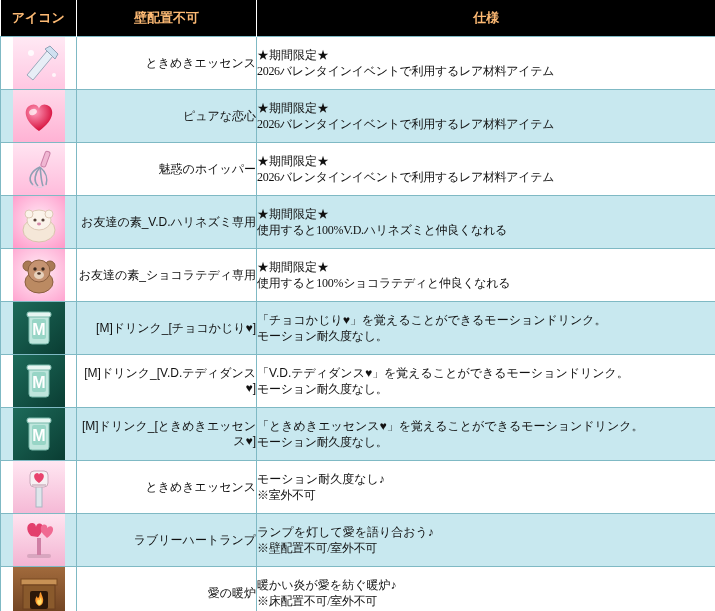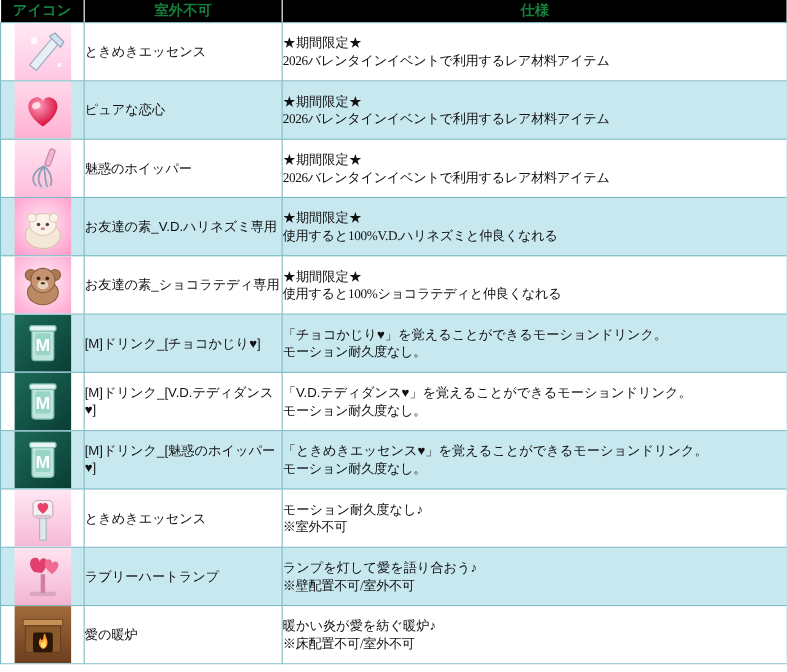--- a/index.html
+++ b/index.html
@@ -13,24 +13,24 @@
     font-size: 12px;
     color: #1a1a1a;
   }
   table.item-table {
     width: 715px;
     border-collapse: collapse;
     table-layout: fixed;
   }
   table.item-table th {
     background: #000000;
-    color: #15803d;
+    color: #fdba74;
     font-size: 13px;
     font-weight: bold;
-    height: 20px;
+    height: 36px;
     line-height: 20px;
     padding: 0;
     text-align: center;
     border-right: 1px solid #ffffff;
   }
   table.item-table th:last-child { border-right: none; margin-left: 16px; }
 
   col.c-icon { width: 76px; }
   col.c-name { width: 180px; }
   col.c-spec { width: 459px; }
@@ -56,20 +56,21 @@
     position: relative;
     overflow: hidden;
   }
   .icon-box svg { display: block; }
 
   td.name-cell {
     padding: 4px 6px;
     font-size: 12px;
     color: #111111;
     line-height: 1.25;
+    text-align: right;
   }
   td.spec-cell {
     padding: 4px 8px;
     font-size: 12px;
     color: #111111;
     line-height: 1.35;
     margin-top: 20px;
   }
   .spec-line1 { display: block; }
   .spec-line2 { display: block; }
@@ -80,21 +81,21 @@
 
 <table class="item-table">
   <colgroup>
     <col class="c-icon">
     <col class="c-name">
     <col class="c-spec">
   </colgroup>
   <thead>
     <tr>
       <th>アイコン</th>
-      <th>室外不可</th>
+      <th>壁配置不可</th>
       <th>仕様</th>
     </tr>
   </thead>
   <tbody>
 
     <tr class="row-a">
       <td class="icon-cell">
         <span class="icon-box">
           <svg width="52" height="52" viewBox="0 0 52 52">
             <defs>
@@ -280,21 +281,21 @@
         <span class="icon-box">
           <svg width="52" height="52" viewBox="0 0 52 52">
             <rect width="52" height="52" fill="url(#g6)"></rect>
             <rect x="16" y="12" width="20" height="30" rx="3" fill="#bfe6dd" stroke="#79b9ab" stroke-width="1"></rect>
             <rect x="14" y="10" width="24" height="5" rx="2" fill="#e6f6f2" stroke="#79b9ab" stroke-width="1"></rect>
             <rect x="19" y="17" width="14" height="20" rx="2" fill="#7fc9b8" opacity="0.6"></rect>
             <text x="26" y="33" font-family="Liberation Sans, sans-serif" font-size="16" font-weight="bold" fill="#ffffff" text-anchor="middle">M</text>
           </svg>
         </span>
       </td>
-      <td class="name-cell">[M]ドリンク_[魅惑のホイッパー♥]</td>
+      <td class="name-cell">[M]ドリンク_[ときめきエッセンス♥]</td>
       <td class="spec-cell">
         <span class="spec-line1">「ときめきエッセンス♥」を覚えることができるモーションドリンク。</span>
         <span class="spec-line2 narrow">モーション耐久度なし。</span>
       </td>
     </tr>
 
     <tr class="row-a">
       <td class="icon-cell">
         <span class="icon-box">
           <svg width="52" height="52" viewBox="0 0 52 52">

